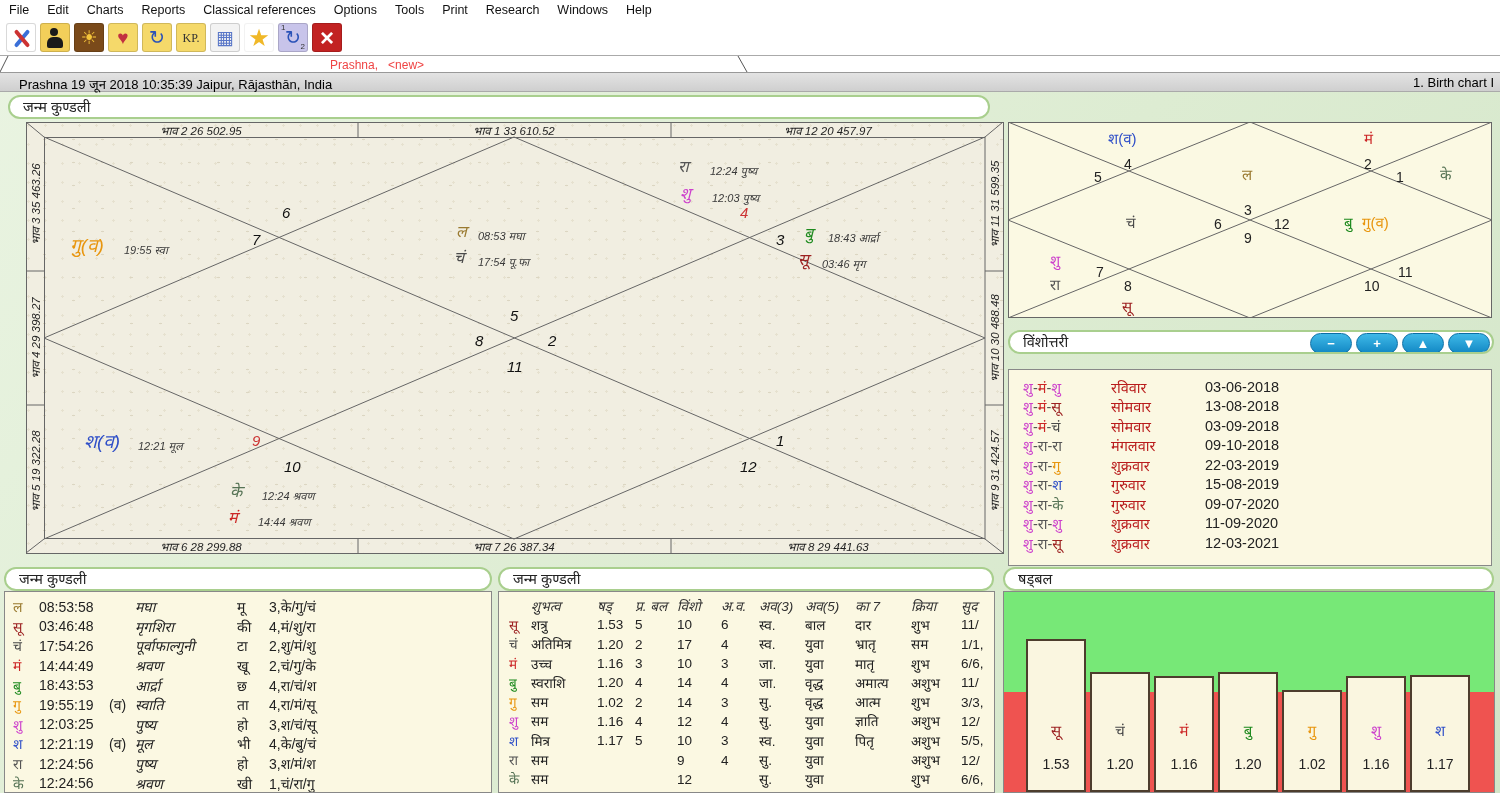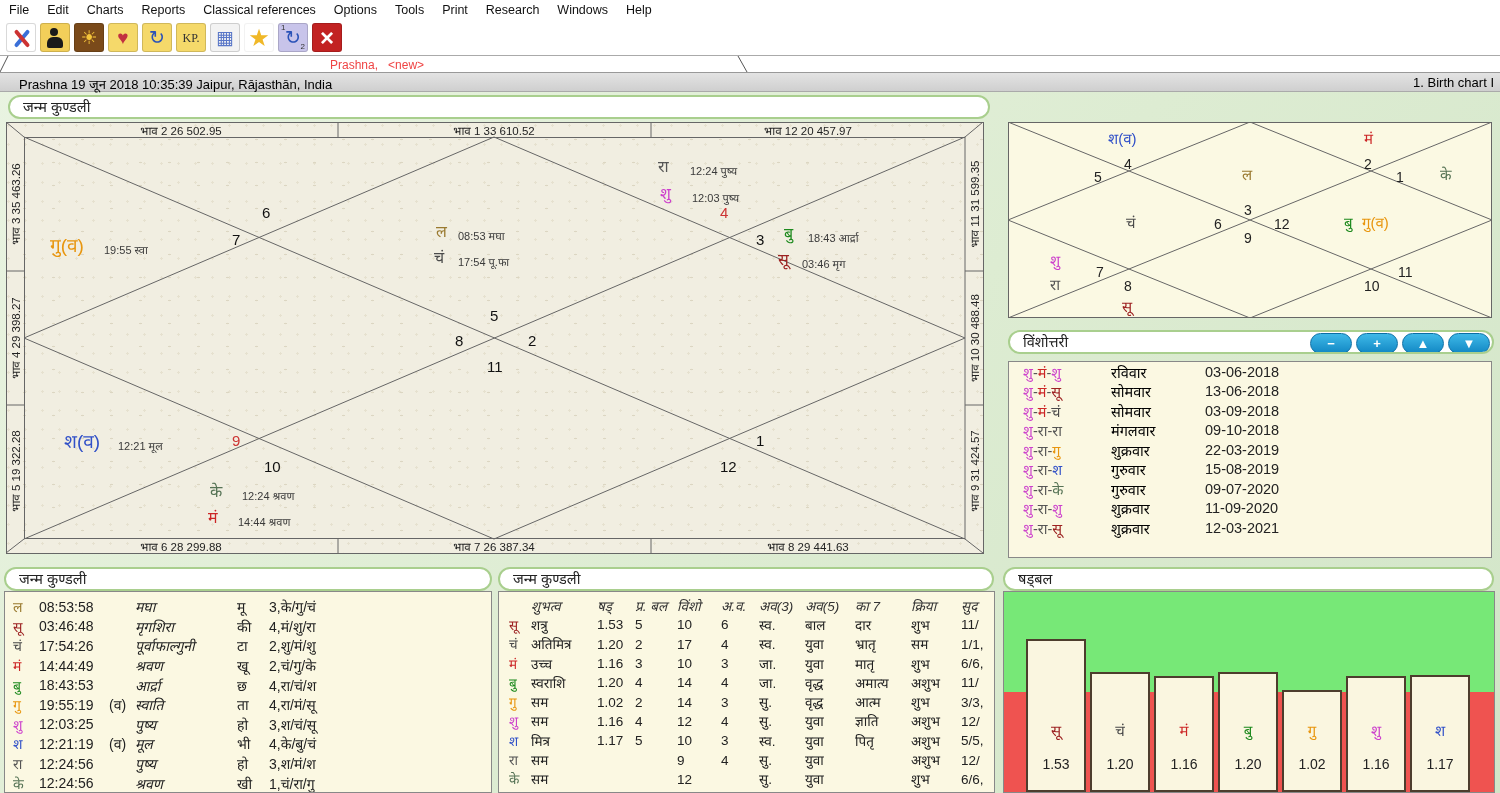--- a/index.html
+++ b/index.html
@@ -29,43 +29,43 @@
   #statusbar{position:absolute;left:0;top:72px;width:100%;height:20px;
     background:linear-gradient(#e3e3e3,#cfcfcf);border-top:1px solid #999;border-bottom:1px solid #aaa;
     box-sizing:border-box;font-size:13px;color:#000;}
   #status-left{position:absolute;left:19px;top:2px;}
   #status-right{position:absolute;right:6px;top:2px;}
   
   .pill{position:absolute;height:20px;background:#fff;border:2px solid #a9cf8e;border-radius:12px;
     font-size:14.5px;color:#222;line-height:20px;padding-left:13px;box-sizing:content-box;white-space:nowrap;overflow:hidden;}
   .panelbox{position:absolute;border:1px solid #888;background:#fbf8e2;box-sizing:border-box;overflow:hidden;}
   
-  #main-chart{position:absolute;left:6px;top:122px;width:978px;height:432px;
+  #main-chart{position:absolute;left:26px;top:122px;width:978px;height:432px;
     background-color:#f1eee1;
     background-image:radial-gradient(#dcd6c2 1px,transparent 1.3px),radial-gradient(#e6e1cf 1px,transparent 1.3px);
-    background-size:29px 23px,17px 19px;background-position:4px 6px,11px 13px;}
+    background-size:29px 23px,17px 19px;background-position:4px 6px,11px 13px;font-style:italic;}
   #main-chart svg,#nav-chart svg{position:absolute;left:0;top:0;}
   .bhv{position:absolute;font-size:11.5px;color:#222;white-space:nowrap;transform:translate(-50%,-50%);}
   .bhv.rot{transform:translate(-50%,-50%) rotate(-90deg);}
   .hn{position:absolute;font-size:15px;color:#111;}
   .pl{position:absolute;font-size:16px;font-weight:500;white-space:nowrap;}
   .pd{position:absolute;font-size:11px;color:#3a3a3a;white-space:nowrap;}
   .nn{position:absolute;font-size:14px;color:#222;}
   .np{position:absolute;font-size:15px;font-weight:500;white-space:nowrap;}
   #nav-chart{position:absolute;left:1008px;top:122px;width:484px;height:196px;background:#fbf9e3;}
   
   #vim-head{left:1008px;top:330px;width:469px;}
   .vbtn{position:absolute;top:1px;width:42px;height:21px;border-radius:11px;
     background:linear-gradient(#3fb9e8,#1288c4);color:#fff;font-size:13px;font-weight:bold;
     display:flex;align-items:center;justify-content:center;border:1px solid #0b6ea3;box-sizing:border-box;}
-  #vim-list{left:1008px;top:361px;width:484px;height:197px;padding-top:0;}
+  #vim-list{left:1008px;top:369px;width:484px;height:197px;padding-top:7px;}
   .vrow{display:flex;height:19.5px;align-items:center;font-size:14.5px;padding-left:14px;}
   .vp{width:88px;white-space:nowrap;}
   .hy{color:#555;}
-  .vday{width:94px;color:#000000;}
+  .vday{width:94px;color:#b91c1c;}
   .vdate{color:#222;}
   
   #pos-head{left:4px;top:567px;width:471px;}
   #pos-table{left:4px;top:591px;width:488px;height:202px;padding-top:5px;}
   .trow{display:flex;height:19.6px;align-items:center;font-size:14px;color:#222;padding-left:8px;white-space:nowrap;}
   .cp{width:26px;font-weight:500;}
   .ct{width:70px;}
   .cr{width:26px;}
   .cn{width:102px;font-style:italic;}
   .cs{width:32px;}
@@ -256,21 +256,21 @@
   <div class="panelbox" id="vim-list">
 
   <div class="vrow">
       <span class="vp"><span style="color: rgb(204, 63, 204);">शु</span><span class="hy">-</span><span style="color: rgb(204, 38, 38);">मं</span><span class="hy">-</span><span style="color: rgb(204, 63, 204);">शु</span></span>
       <span class="vday">रविवार</span>
       <span class="vdate">03-06-2018</span>
     </div>
       <div class="vrow">
       <span class="vp"><span style="color: rgb(204, 63, 204);">शु</span><span class="hy">-</span><span style="color: rgb(204, 38, 38);">मं</span><span class="hy">-</span><span style="color: rgb(156, 33, 33);">सू</span></span>
       <span class="vday">सोमवार</span>
-      <span class="vdate">13-06-2018</span>
+      <span class="vdate">13-08-2018</span>
     </div>
       <div class="vrow">
       <span class="vp"><span style="color: rgb(204, 63, 204);">शु</span><span class="hy">-</span><span style="color: rgb(204, 38, 38);">मं</span><span class="hy">-</span><span style="color: rgb(74, 74, 74);">चं</span></span>
       <span class="vday">सोमवार</span>
       <span class="vdate">03-09-2018</span>
     </div>
       <div class="vrow">
       <span class="vp"><span style="color: rgb(204, 63, 204);">शु</span><span class="hy">-</span><span style="color: rgb(85, 85, 85);">रा</span><span class="hy">-</span><span style="color: rgb(85, 85, 85);">रा</span></span>
       <span class="vday">मंगलवार</span>
       <span class="vdate">09-10-2018</span>

